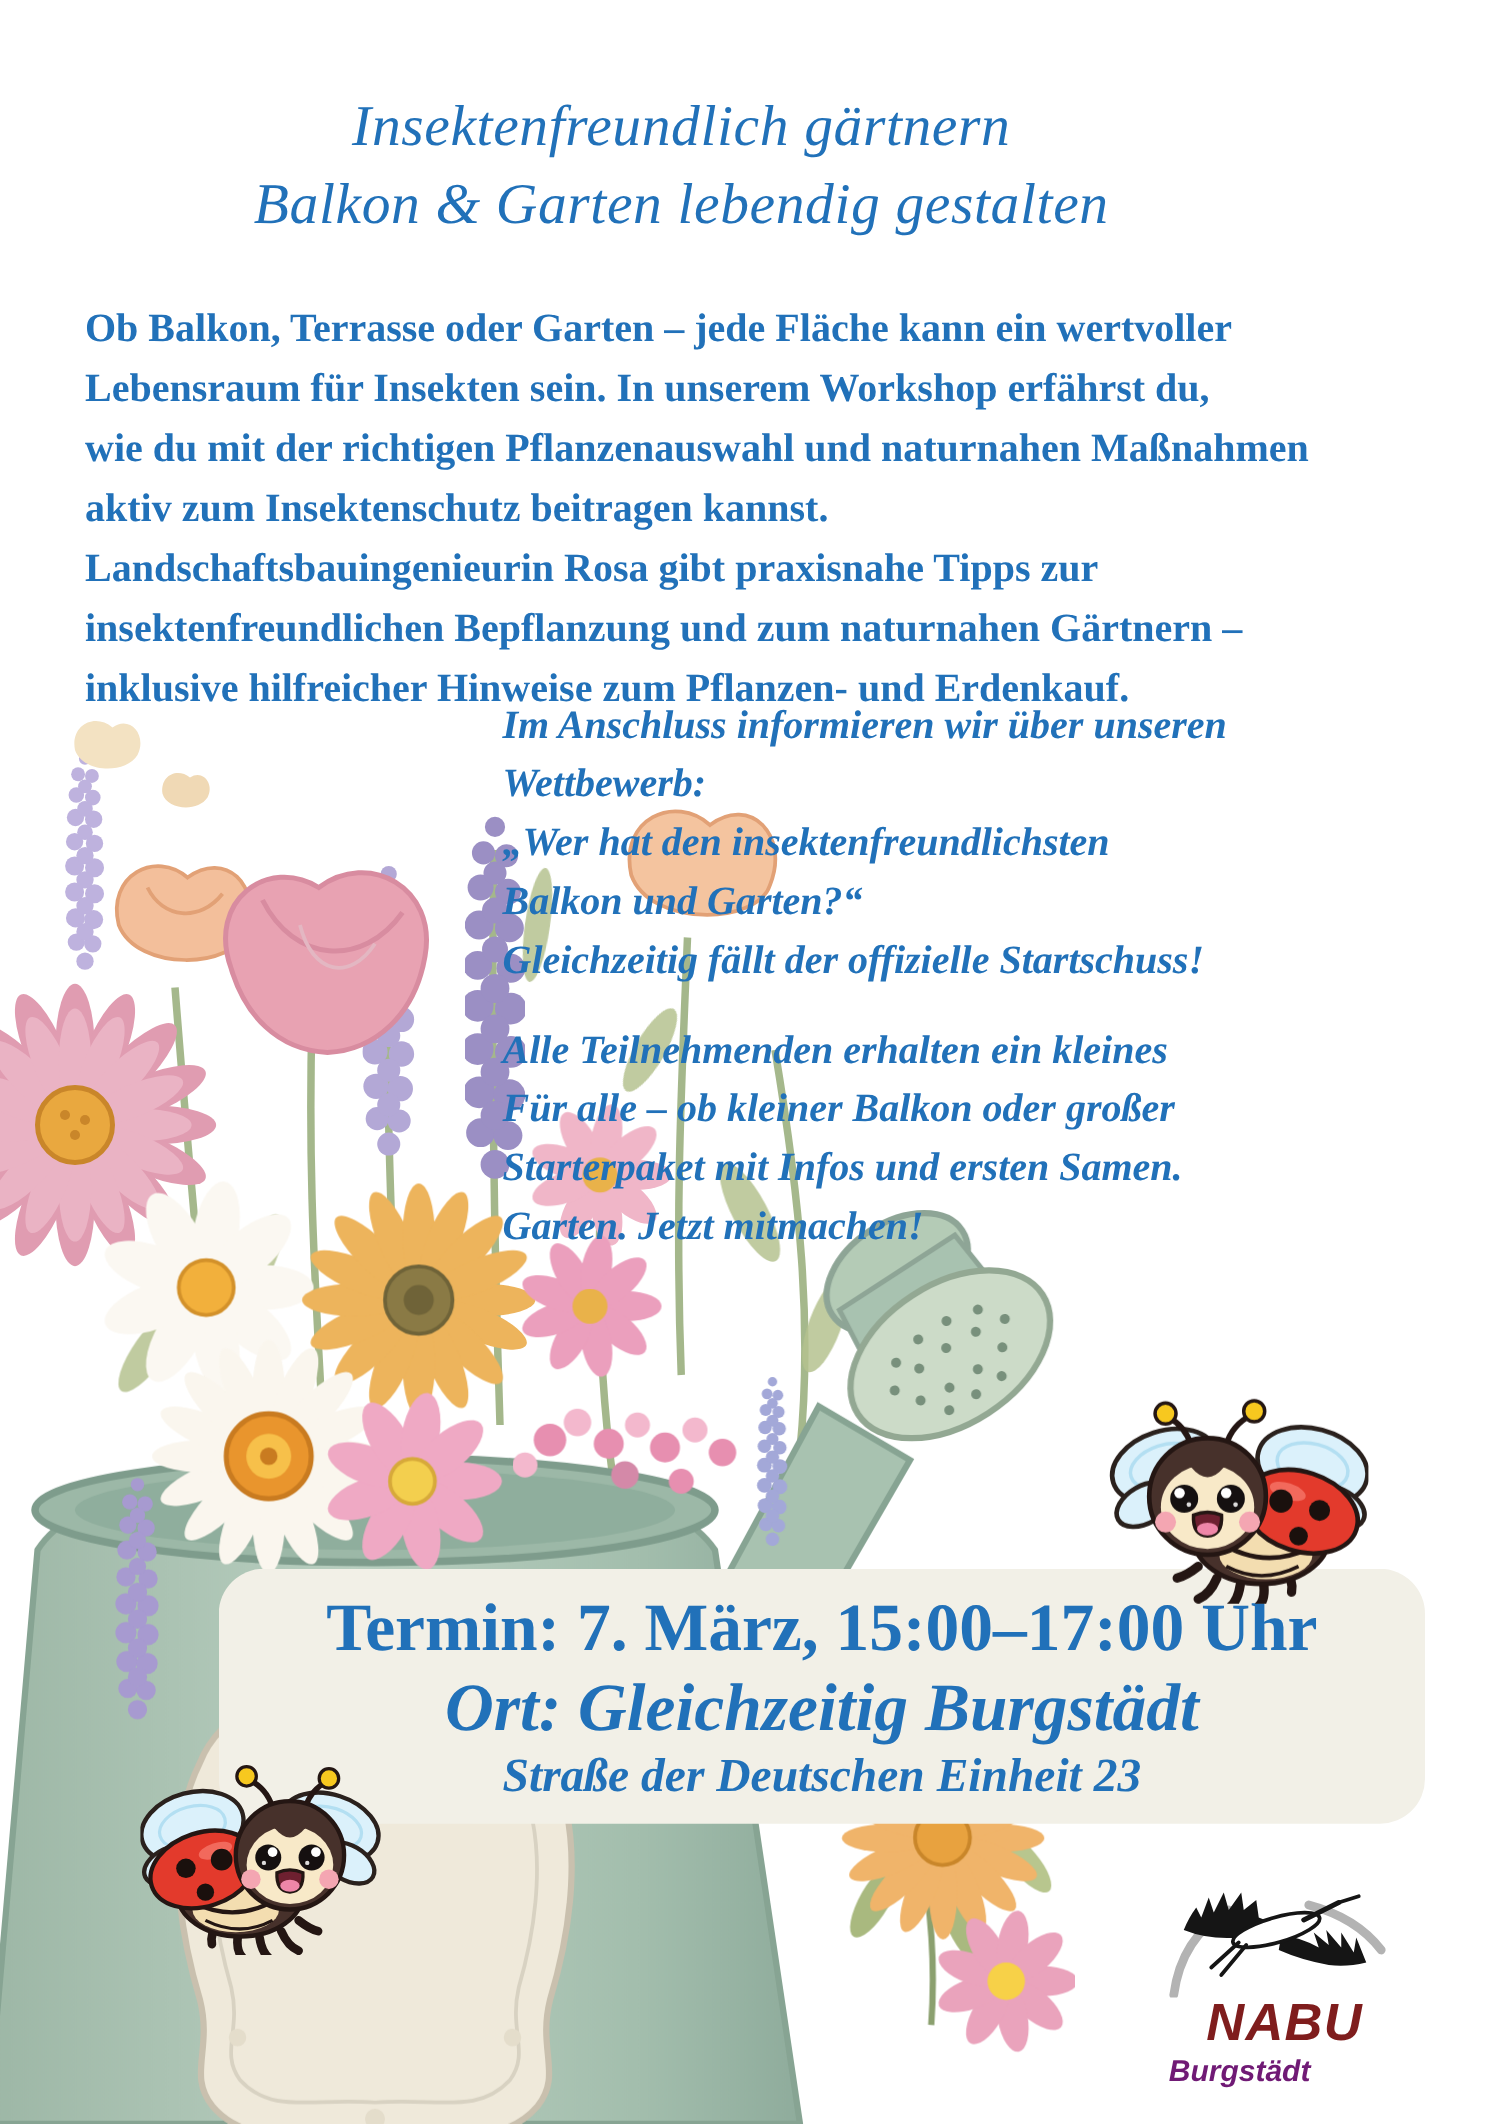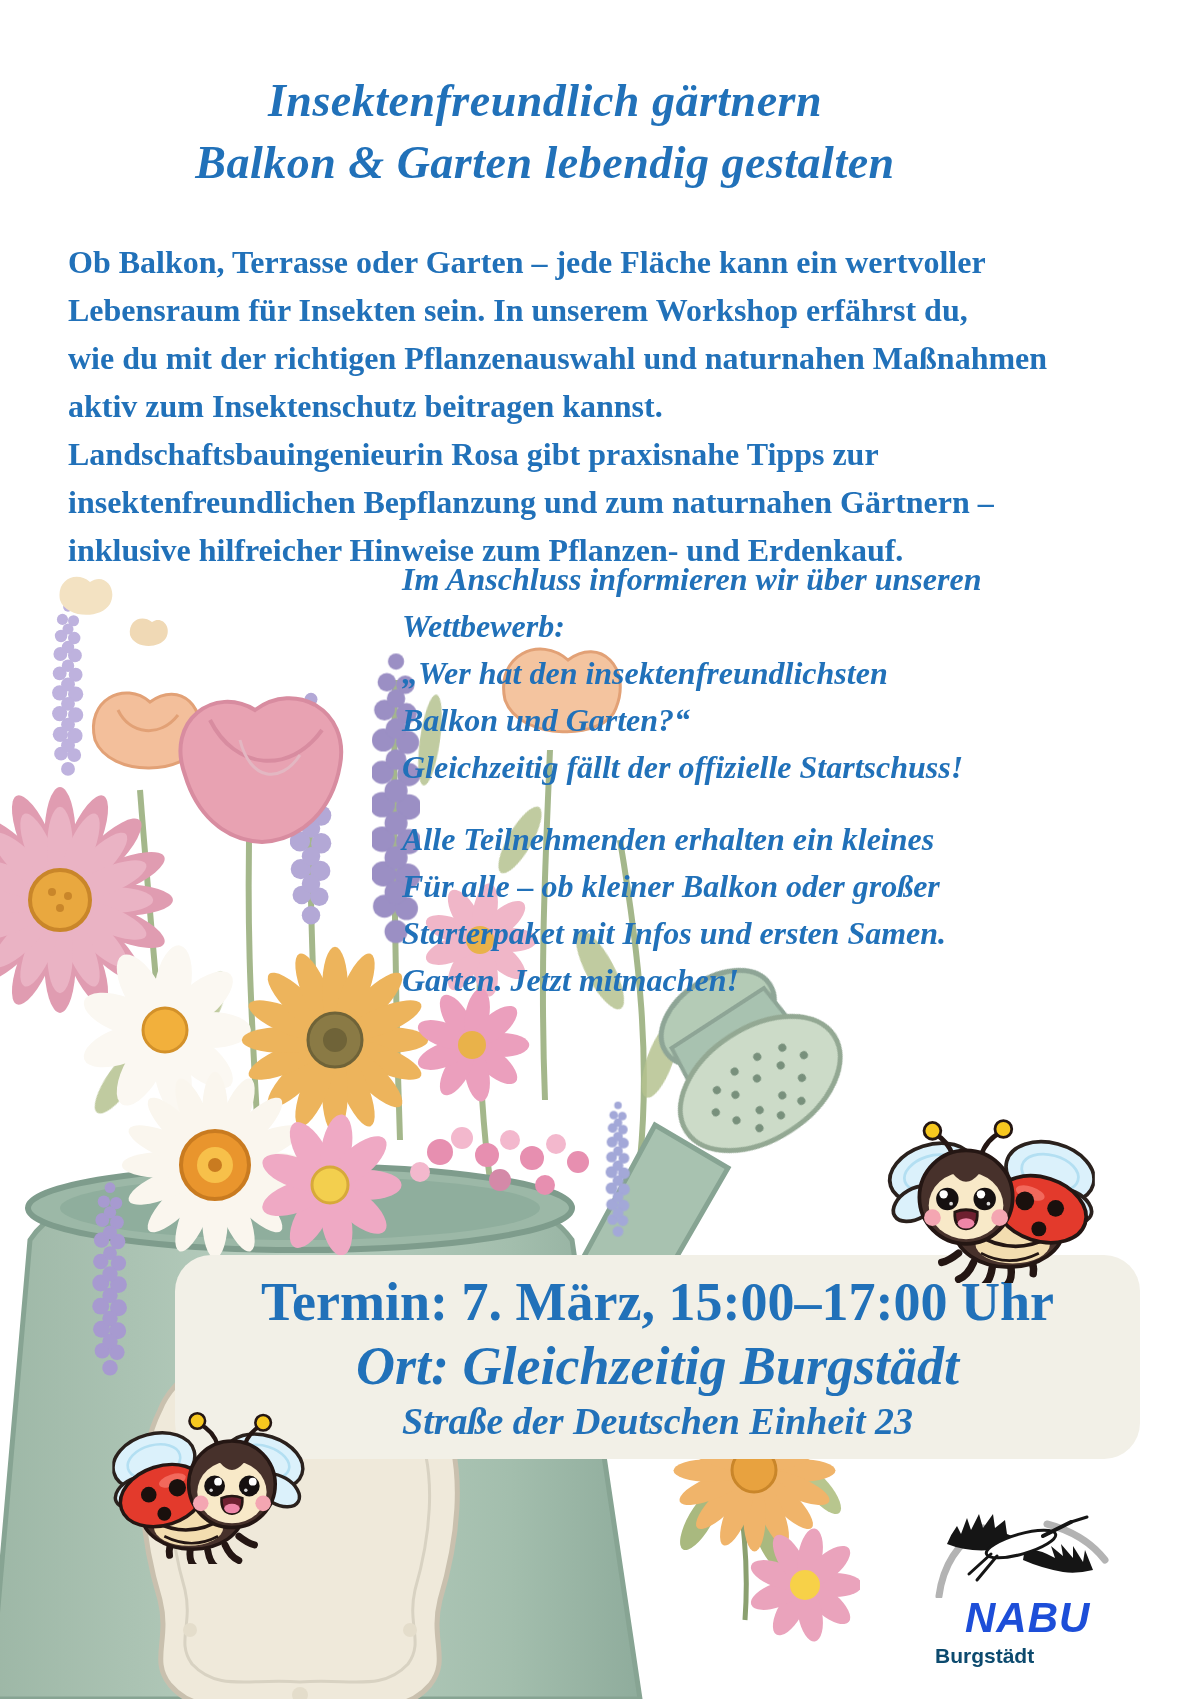--- a/index.html
+++ b/index.html
@@ -1,37 +1,37 @@
 <!DOCTYPE html>
 <html><head>
 <meta charset="utf-8">
 <style>
   html,body{margin:0;padding:0;background:#ffffff;}
   .poster{position:relative;width:1200px;height:1699px;background:#ffffff;overflow:hidden;
           font-family:"Liberation Serif",serif;color:#2171b9;}
   .abs{position:absolute;}
   
-  .title{left:0;top:70px;width:1090px;text-align:center;font-weight:700;font-style:italic;
+  .title{left:0;top:70px;width:1090px;text-align:center;font-weight:400;font-style:italic;
          font-size:46px;line-height:62px;letter-spacing:0.5px;}
   .intro{left:68px;top:238px;width:1010px;font-weight:700;font-size:32px;line-height:48px;}
   .wettbewerb{left:402px;top:556px;width:660px;font-weight:700;font-style:italic;
               font-size:32px;line-height:47px;}
   .wettbewerb .c{}
   .wettbewerb .gap{margin-top:25px;}
   
   .banner{left:175px;top:1255px;width:965px;height:204px;background:#f2f0e7;border-radius:36px;
           text-align:center;padding-top:14px;box-sizing:border-box;}
   .banner .l1{font-weight:700;font-size:54px;line-height:66px;}
   .banner .l2{font-weight:700;font-style:italic;font-size:54px;line-height:62px;}
   .banner .l3{font-weight:700;font-style:italic;font-size:38px;line-height:48px;}
   
   .nabu{left:925px;top:1498px;width:210px;height:175px;font-family:"Liberation Sans",sans-serif;}
   .nabu .word{margin:-4px 0 0 40px;font-weight:800;font-style:italic;font-size:42px;
-              letter-spacing:1px;color:#1d4ed8;}
-  .nabu .region{margin:2px 0 0 10px;font-weight:700;font-size:21px;color:#0c4a6e;}
+              letter-spacing:1px;color:#7f1d1d;}
+  .nabu .region{margin:2px 0 0 10px;font-weight:700;font-style:italic;font-size:24px;color:#701a75;}
   svg{display:block;}
 </style>
 </head>
 <body>
 
 <div class="poster">
 
   <svg width="0" height="0" style="position:absolute" aria-hidden="true">
     <defs>
       <symbol id="beebug" viewBox="0 0 230 180">

